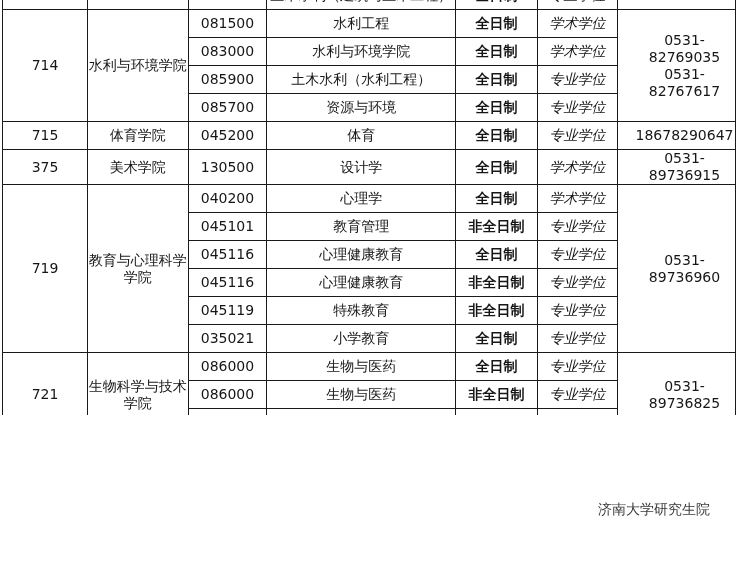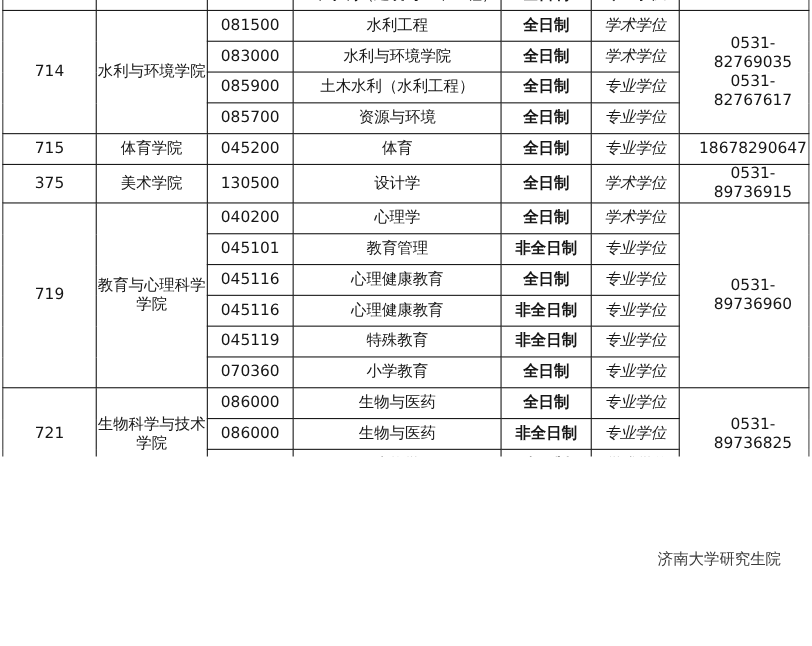--- a/index.html
+++ b/index.html
@@ -154,21 +154,21 @@
         <td class="c5">非全日制</td>
         <td class="c6">专业学位</td>
       </tr>
       <tr>
         <td class="c3">045119</td>
         <td class="c4">特殊教育</td>
         <td class="c5">非全日制</td>
         <td class="c6">专业学位</td>
       </tr>
       <tr>
-        <td class="c3">070360</td>
+        <td class="c3">035021</td>
         <td class="c4">小学教育</td>
         <td class="c5">全日制</td>
         <td class="c6">专业学位</td>
       </tr>
 
       <tr>
         <td class="c1" rowspan="3">721</td>
         <td class="c2" rowspan="3">生物科学与技术学院</td>
         <td class="c3">086000</td>
         <td class="c4">生物与医药</td>

